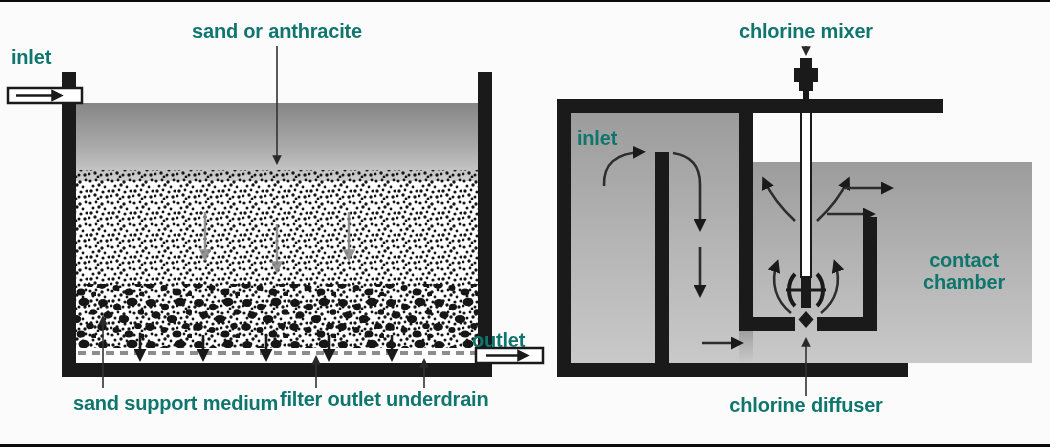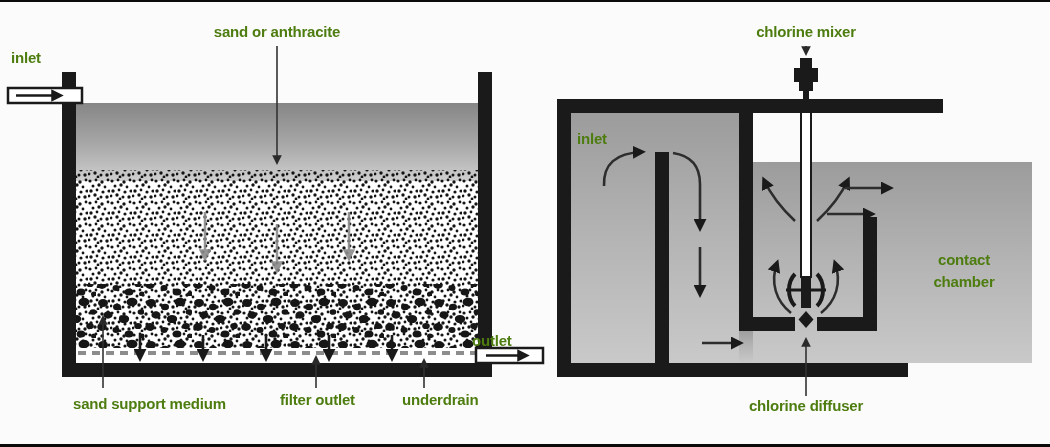--- a/index.html
+++ b/index.html
@@ -11,23 +11,23 @@
     background: #fbfbfb;
     border-top: 2px solid #0b0b0b;
     border-bottom: 3px solid #0b0b0b;
     box-sizing: border-box;
     overflow: hidden;
   }
   svg.scene { position: absolute; left: 0; top: 0; z-index: 1; display: block; }
   .lbl {
     position: absolute;
     z-index: 2;
-    font-size: 15px;
+    font-size: 20px;
     font-weight: 700;
-    color: #4d7c0f;
+    color: #0f766e;
     letter-spacing: -0.2px;
     line-height: 19px;
     white-space: nowrap;
   }
   .center { text-align: center; }
   .wrap { white-space: normal; }
   .sub { display: block; }
 </style>
 </head>
 <body>
@@ -188,21 +188,21 @@
   <div class="lbl" style="left:11px; top:46px;">inlet</div>
 
   <div class="lbl" style="left:472px; top:329px;">outlet</div>
 
   <div class="lbl" style="left:73px; top:392px;">
     <span class="sub">sand support medium</span>
   </div>
 
   <div class="lbl" style="left:280px; top:388px;">filter outlet</div>
 
-  <div class="lbl" style="left:386px; top:388px;margin-left:16px;">underdrain</div>
+  <div class="lbl" style="left:386px; top:388px;">underdrain</div>
 
   <div class="lbl center" style="left:726px; top:20px; width:160px;">chlorine mixer</div>
 
   <div class="lbl" style="left:577px; top:127px;">inlet</div>
 
   <div class="lbl center" style="left:726px; top:394px; width:160px;">chlorine diffuser</div>
 
   <div class="lbl center wrap" style="left:920px; top:247px; width:88px; line-height:22px;">contact chamber</div>
 
 </div>

